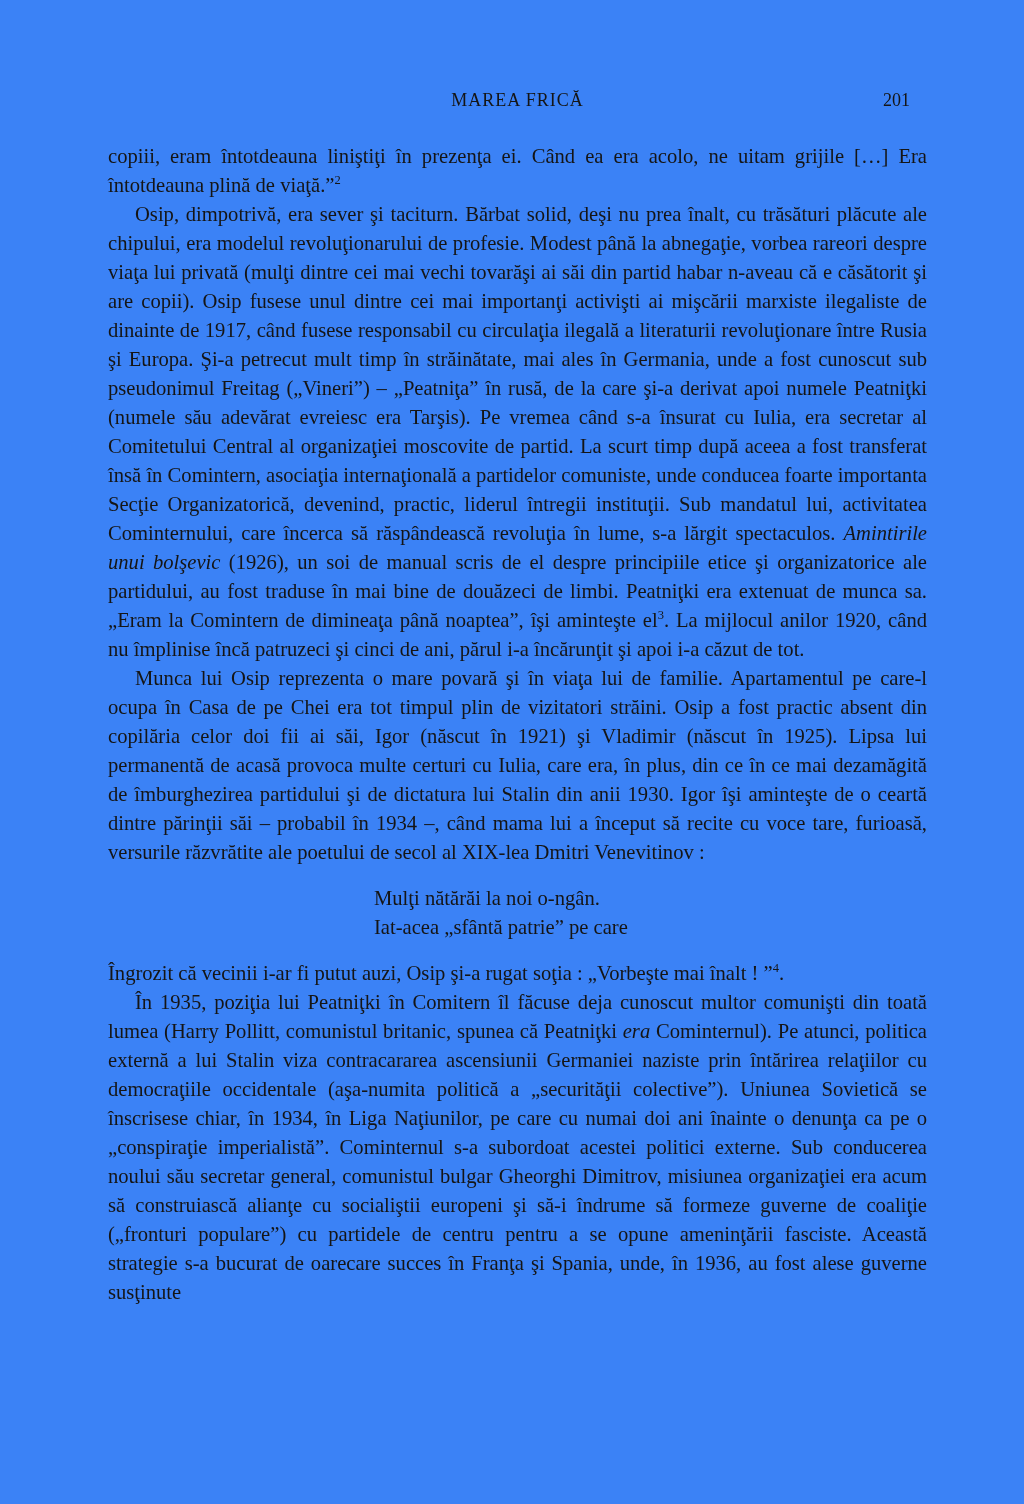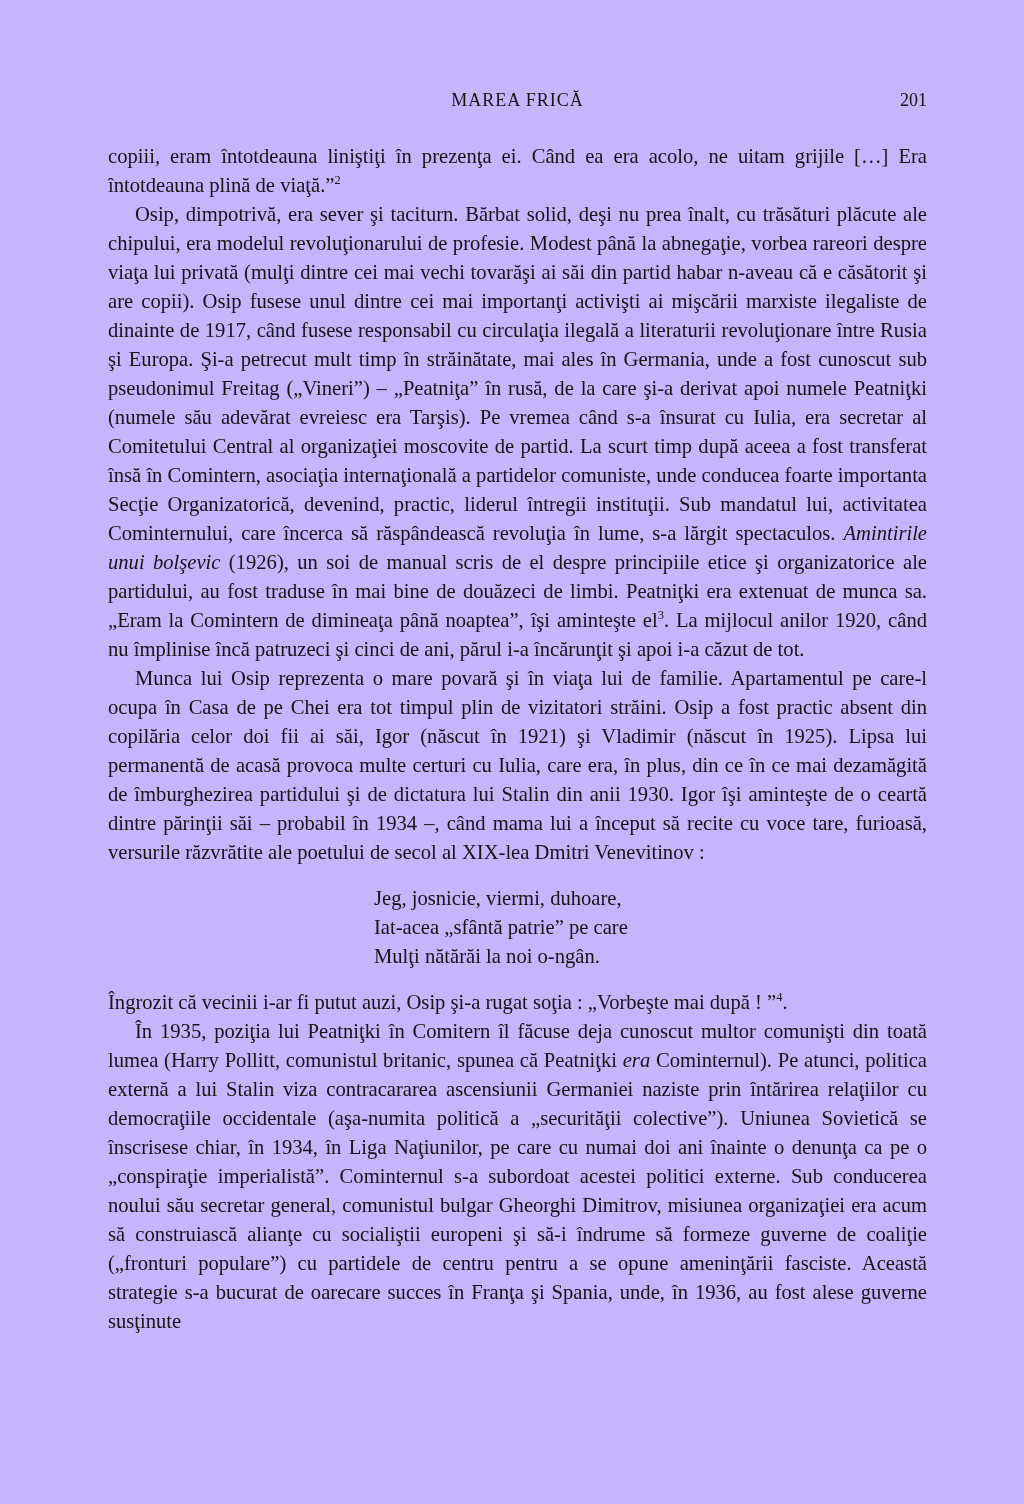--- a/index.html
+++ b/index.html
@@ -4,21 +4,21 @@
 <style>
   html, body {
     margin: 0;
     padding: 0;
     background: #e8e8e8;
   }
   .page {
     position: relative;
     width: 1024px;
     height: 1504px;
-    background: #c4b5fd;
+    background: #3b82f6;
     color: #151515;
     font-family: "Liberation Serif", "DejaVu Serif", serif;
     overflow: hidden;
   }
   .page-header {
     position: absolute;
     left: 108px;
     top: 90px;
     width: 819px;
     height: 26px;
@@ -27,21 +27,21 @@
   .running-title {
     position: absolute;
     left: 0;
     right: 0;
     text-align: center;
     letter-spacing: 1px;
     white-space: nowrap;
   }
   .page-number {
     position: absolute;
-    right: 0;
+    right: 17px;
     top: 0;
     font-size: 18px;
   }
   .page-body {
     position: absolute;
     left: 108px;
     top: 142px;
     width: 819px;
     font-size: 20.6px;
     line-height: 29px;
@@ -77,20 +77,19 @@
   <div class="page-header">
     <div class="running-title">MAREA FRICĂ</div>
     <div class="page-number">201</div>
   </div>
 
   <div class="page-body">
       <p class="para"><span>copiii, eram întotdeauna liniştiţi în prezenţa ei. Când ea era acolo, ne uitam grijile […] Era întotdeauna plină de viaţă.”</span><sup>2</sup></p>
       <p class="para indent"><span>Osip, dimpotrivă, era sever şi taciturn. Bărbat solid, deşi nu prea înalt, cu trăsături plăcute ale chipului, era modelul revoluţionarului de profesie. Modest până la abnegaţie, vorbea rareori despre viaţa lui privată (mulţi dintre cei mai vechi tovarăşi ai săi din partid habar n-aveau că e căsătorit şi are copii). Osip fusese unul dintre cei mai importanţi activişti ai mişcării marxiste ilegaliste de dinainte de 1917, când fusese responsabil cu circulaţia ilegală a literaturii revoluţionare între Rusia şi Europa. Şi-a petrecut mult timp în străinătate, mai ales în Germania, unde a fost cunoscut sub pseudonimul Freitag („Vineri”) – „Peatniţa” în rusă, de la care şi-a derivat apoi numele Peatniţki (numele său adevărat evreiesc era Tarşis). Pe vremea când s-a însurat cu Iulia, era secretar al Comitetului Central al organizaţiei moscovite de partid. La scurt timp după aceea a fost transferat însă în Comintern, asociaţia internaţională a partidelor comuniste, unde conducea foarte importanta Secţie Organizatorică, devenind, practic, liderul întregii instituţii. Sub mandatul lui, activitatea Cominternului, care încerca să răspândească revoluţia în lume, s-a lărgit spectaculos. </span><i>Amintirile unui bolşevic</i><span> (1926), un soi de manual scris de el despre principiile etice şi organizatorice ale partidului, au fost traduse în mai bine de douăzeci de limbi. Peatniţki era extenuat de munca sa. „Eram la Comintern de dimineaţa până noaptea”, îşi aminteşte el</span><sup>3</sup><span>. La mijlocul anilor 1920, când nu împlinise încă patruzeci şi cinci de ani, părul i-a încărunţit şi apoi i-a căzut de tot.</span></p>
       <p class="para indent"><span>Munca lui Osip reprezenta o mare povară şi în viaţa lui de familie. Apartamentul pe care-l ocupa în Casa de pe Chei era tot timpul plin de vizitatori străini. Osip a fost practic absent din copilăria celor doi fii ai săi, Igor (născut în 1921) şi Vladimir (născut în 1925). Lipsa lui permanentă de acasă provoca multe certuri cu Iulia, care era, în plus, din ce în ce mai dezamăgită de îmburghezirea partidului şi de dictatura lui Stalin din anii 1930. Igor îşi aminteşte de o ceartă dintre părinţii săi – probabil în 1934 –, când mama lui a început să recite cu voce tare, furioasă, versurile răzvrătite ale poetului de secol al XIX-lea Dmitri Venevitinov :</span></p>
       <div class="verse">
-        <div>Jeg, josnicie, viermi, duhoare,</div>
+        <div>Mulţi nătărăi la noi o-ngân.</div>
         <div>Iat-acea „sfântă patrie” pe care</div>
-        <div>Mulţi nătărăi la noi o-ngân.</div>
       </div>
-      <p class="para"><span>Îngrozit că vecinii i-ar fi putut auzi, Osip şi-a rugat soţia :  „Vorbeşte mai după ! ”</span><sup>4</sup><span>.</span></p>
+      <p class="para"><span>Îngrozit că vecinii i-ar fi putut auzi, Osip şi-a rugat soţia :  „Vorbeşte mai înalt ! ”</span><sup>4</sup><span>.</span></p>
       <p class="para indent"><span>În 1935, poziţia lui Peatniţki în Comitern îl făcuse deja cunoscut multor comunişti din toată lumea (Harry Pollitt, comunistul britanic, spunea că Peatniţki </span><i>era</i><span> Cominternul). Pe atunci, politica externă a lui Stalin viza contracararea ascensiunii Germaniei naziste prin întărirea relaţiilor cu democraţiile occidentale (aşa-numita politică a „securităţii colective”). Uniunea Sovietică se înscrisese chiar, în 1934, în Liga Naţiunilor, pe care cu numai doi ani înainte o denunţa ca pe o „conspiraţie imperialistă”. Cominternul s-a subordoat acestei politici externe. Sub conducerea noului său secretar general, comunistul bulgar Gheorghi Dimitrov, misiunea organizaţiei era acum să construiască alianţe cu socialiştii europeni şi să-i îndrume să formeze guverne de coaliţie („fronturi populare”) cu partidele de centru pentru a se opune ameninţării fasciste. Această strategie s-a bucurat de oarecare succes în Franţa şi Spania, unde, în 1936, au fost alese guverne susţinute</span></p>
     </div>
 </div>
 
 </body></html>

